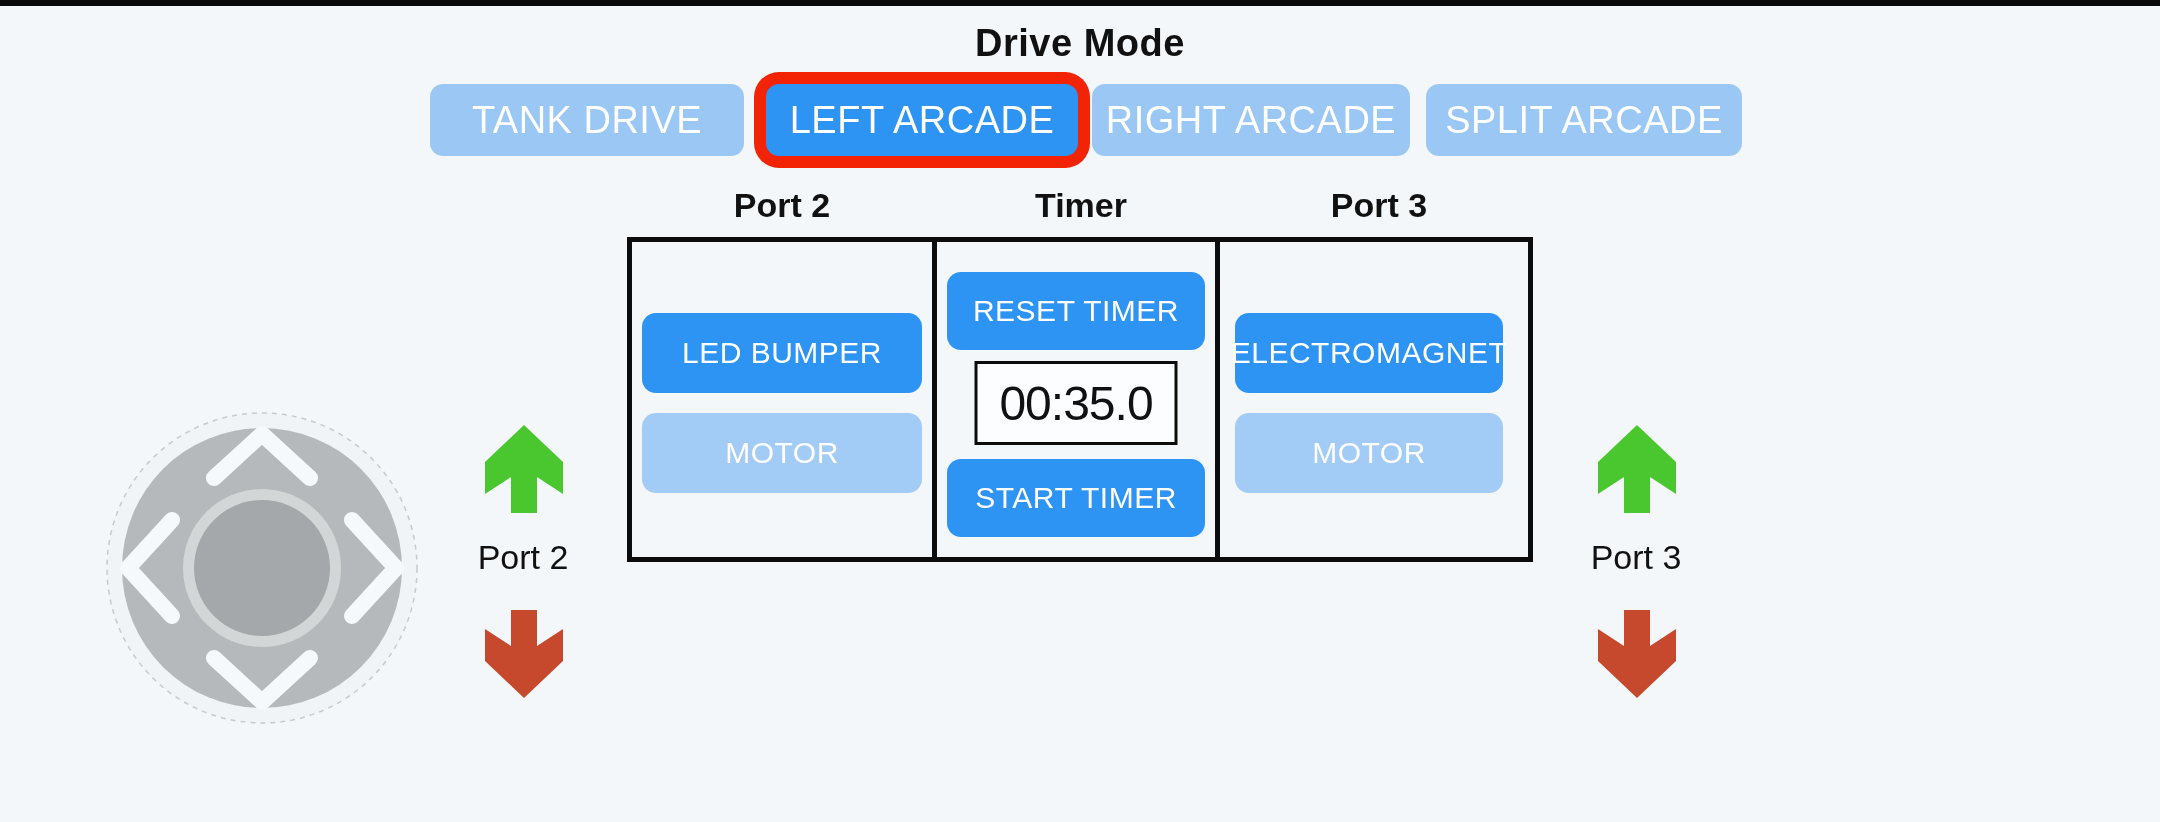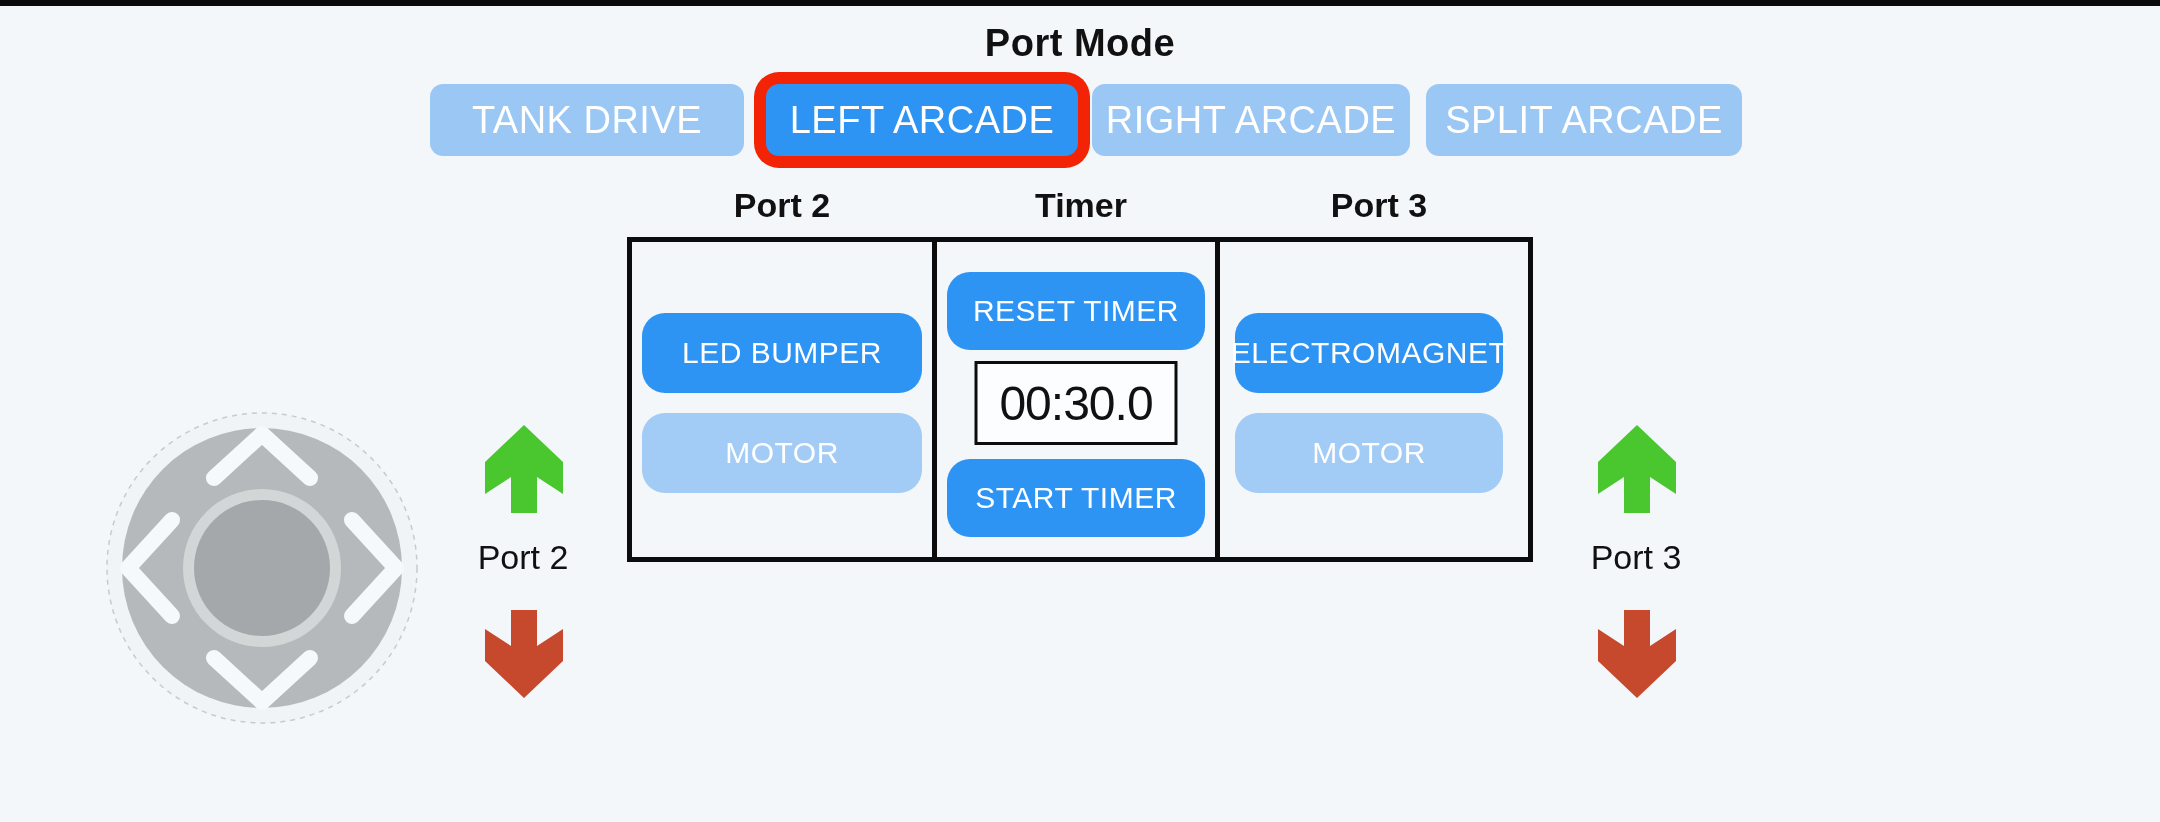--- a/index.html
+++ b/index.html
@@ -31,21 +31,21 @@
   .hdr-port2{left:632px; width:300px;}
   .hdr-timer{left:937px; width:288px;}
   .hdr-port3{left:1230px; width:298px;}
   
   .control-table{position:absolute; left:627px; top:237px; width:906px; height:325px;
     border:5px solid var(--border-black); box-sizing:border-box; display:flex;}
   .cell{position:relative; height:100%; box-sizing:border-box;}
   .cell-port2{width:300px;padding-left:17px;}
   .cell-timer{width:288px; border-left:5px solid var(--border-black); border-right:5px solid var(--border-black);}
   .cell-port3{width:298px;}
-  .panel-btn{position:absolute; left:50%; transform:translateX(-50%); border-radius:23px;
+  .panel-btn{position:absolute; left:50%; transform:translateX(-50%); border-radius:14px;
     color:var(--text-light); font-size:30px; display:flex; align-items:center;
     justify-content:center; border:none; cursor:pointer; font-family:inherit; letter-spacing:0.5px;}
   .panel-btn.on{background:var(--blue-active);}
   .panel-btn.off{background:var(--blue-soft);}
   .dev-btn{width:280px; height:80px;}
   .dev-btn.wide{width:268px;}
   .dev-top{top:71px;}
   .dev-bottom{top:171px;text-align:right;}
   .timer-btn{width:258px; height:78px; background:var(--blue-active);}
   .timer-reset{top:30px;}
@@ -67,39 +67,39 @@
   .lbl-right{left:1556px;}
   .fill-green{fill:var(--arrow-green);}
   .fill-red{fill:var(--arrow-red);}
 </style>
 </head>
 <body>
 
 <div class="app">
   <div class="topbar"></div>
 
-  <div class="page-title">Port Mode</div>
+  <div class="page-title">Drive Mode</div>
 
   <button class="drive-btn btn-tank">TANK DRIVE</button>
   <button class="drive-btn btn-right-arcade">RIGHT ARCADE</button>
   <button class="drive-btn btn-left-arcade active">LEFT ARCADE</button>
   <button class="drive-btn btn-split">SPLIT ARCADE</button>
 
   <div class="col-header hdr-port2">Port 2</div>
   <div class="col-header hdr-timer">Timer</div>
   <div class="col-header hdr-port3">Port 3</div>
 
   <div class="control-table">
     <div class="cell cell-port2">
       <button class="panel-btn dev-btn dev-top on">LED BUMPER</button>
       <button class="panel-btn dev-btn dev-bottom off">MOTOR</button>
     </div>
     <div class="cell cell-timer">
       <button class="panel-btn timer-btn timer-reset">RESET TIMER</button>
-      <div class="timer-display">00:30.0</div>
+      <div class="timer-display">00:35.0</div>
       <button class="panel-btn timer-btn timer-start">START TIMER</button>
     </div>
     <div class="cell cell-port3">
       <button class="panel-btn dev-btn wide dev-top on">ELECTROMAGNET</button>
       <button class="panel-btn dev-btn wide dev-bottom off">MOTOR</button>
     </div>
   </div>
 
   <svg class="joystick" viewBox="-158 -158 316 316" xmlns="http://www.w3.org/2000/svg">
     <circle cx="0" cy="0" r="155" fill="var(--joy-base)" stroke="var(--joy-dash)" stroke-width="1.5" stroke-dasharray="5 5"></circle>

